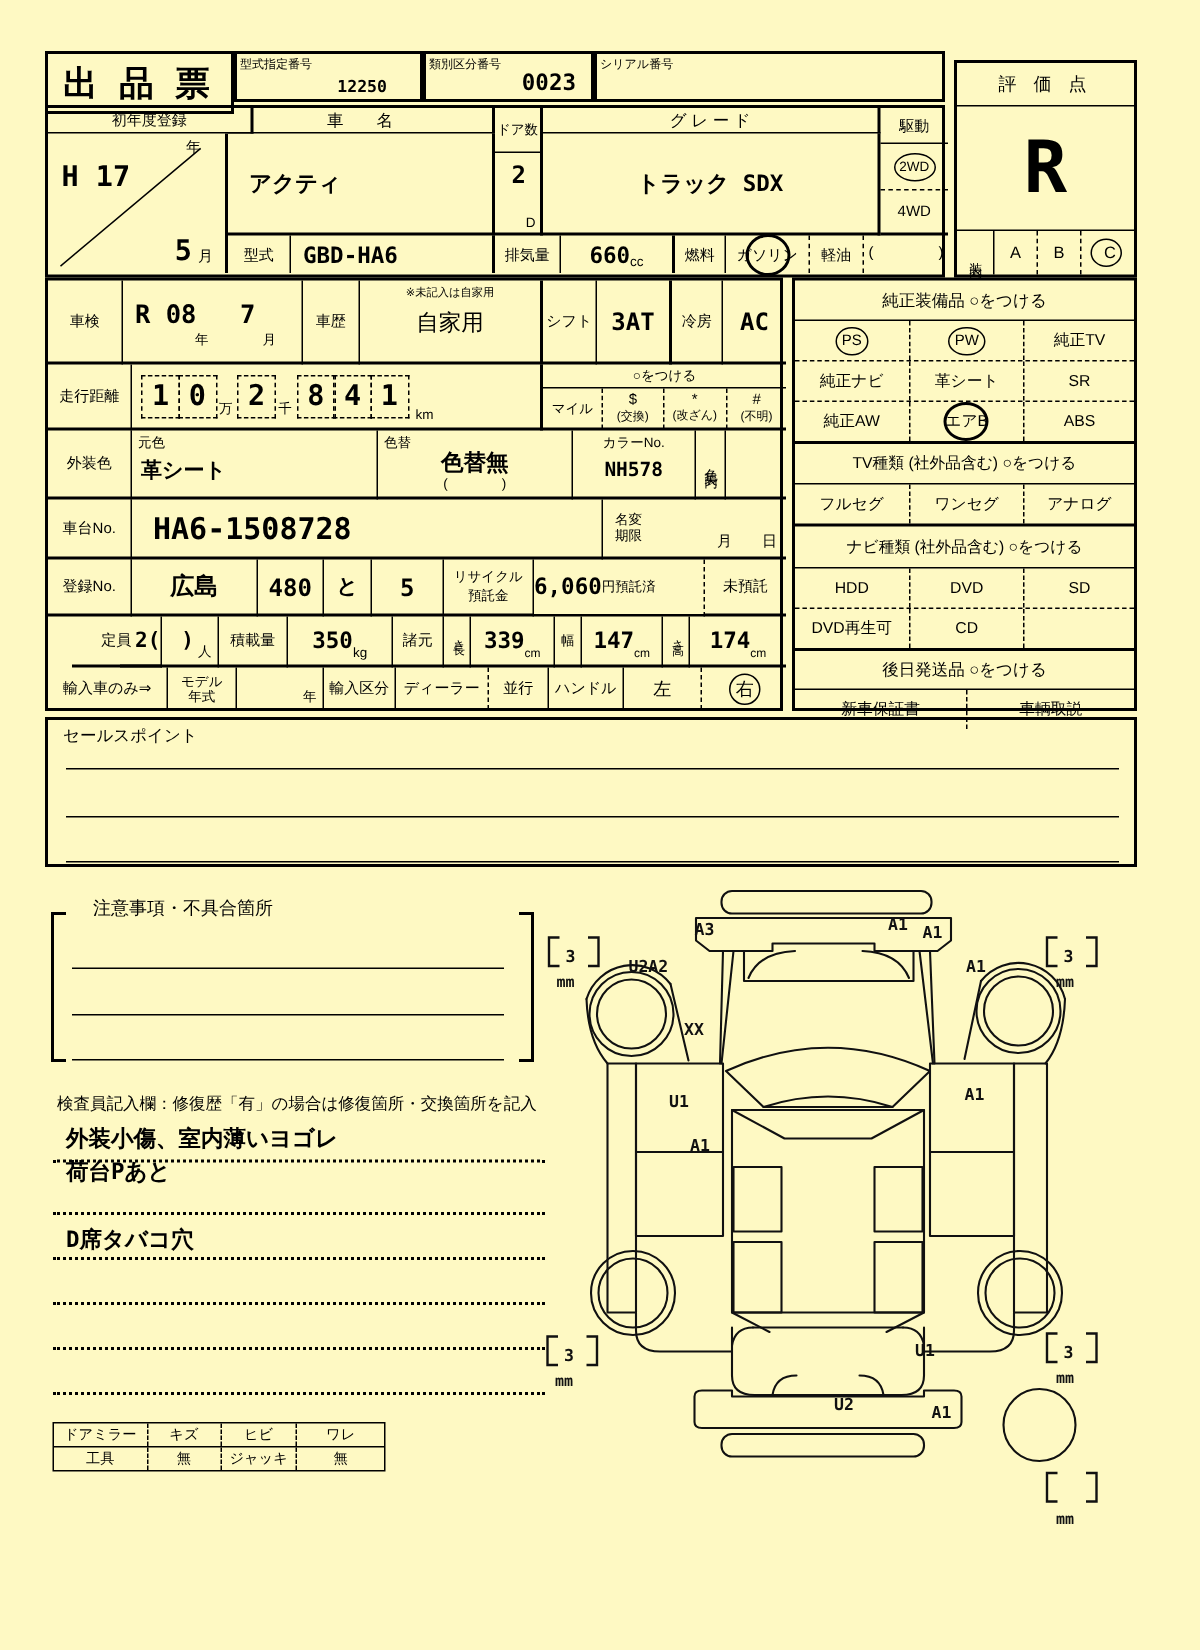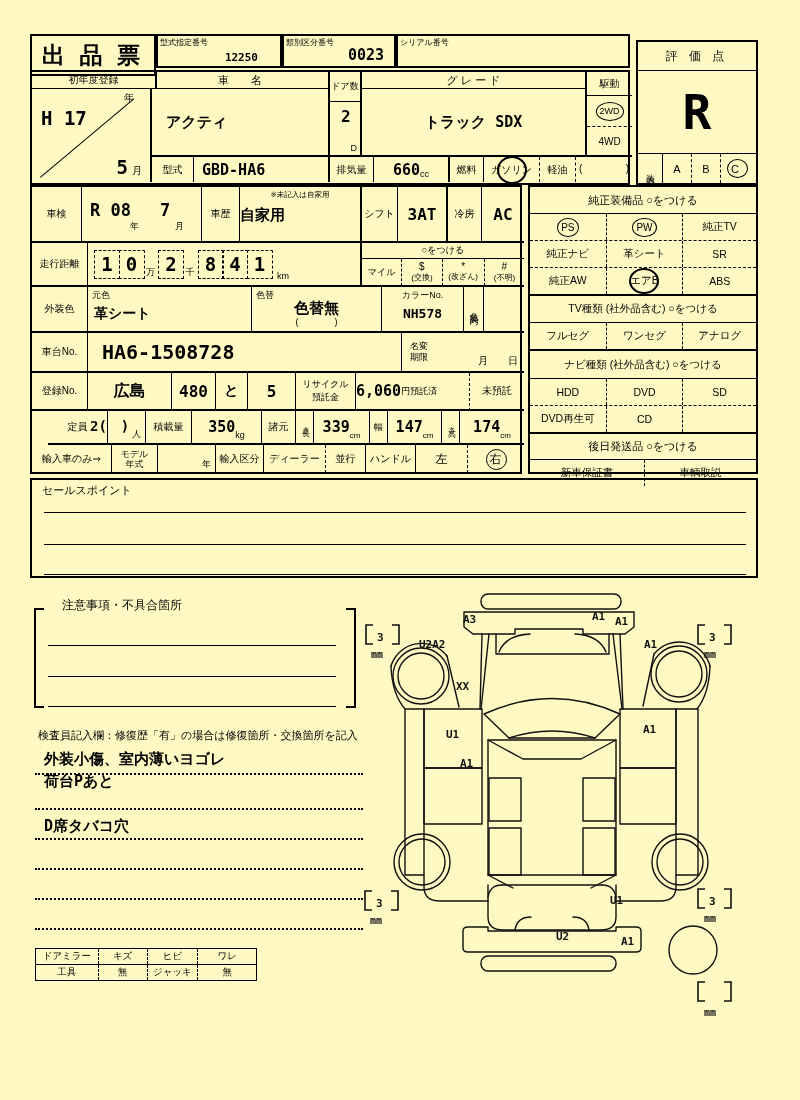--- a/index.html
+++ b/index.html
@@ -7,21 +7,21 @@
          font-family:"Liberation Sans","DejaVu Sans",sans-serif;overflow:hidden}
   .a{position:absolute;box-sizing:border-box}
   .c{display:flex;align-items:center;justify-content:center}
   .l{font-size:10px}
   .v{font-family:"DejaVu Sans Mono","Liberation Mono",monospace;font-weight:bold}
   .br1{border-right:1px solid #000}.br15{border-right:1.5px solid #000}
   .br2{border-right:2px solid #000}.brd{border-right:1.5px dashed #000}
   .bb1{border-bottom:1px solid #000}.bb15{border-bottom:1.5px solid #000}
   .bb2{border-bottom:2px solid #000}.bbd{border-bottom:1.5px dashed #000}
   .box2{border:2.5px solid #000}
-  .ring{display:inline-flex;align-items:center;justify-content:flex-start;border:1.8px solid #000;
+  .ring{display:inline-flex;align-items:center;justify-content:flex-end;border:1.8px solid #000;
         border-radius:50%;padding:1px 3px;min-width:13px;min-height:15px}
   .vert{writing-mode:vertical-rl;text-orientation:upright;letter-spacing:-2px}
   .dg{width:24px;height:27px;border:1.5px dashed #000;margin-right:-1.5px;
       font:bold 19px "DejaVu Sans Mono","Liberation Mono",monospace;text-align:center;line-height:27px}
   .dotline{border-top:2px dotted #000}
   .sline{border-top:1.5px solid #000}
   .sub{font-size:9px;align-self:flex-end;padding-bottom:3px}
   .overcircle{position:absolute;border:2px solid #000;border-radius:50%;width:26px;height:24px;
               left:50%;top:50%;transform:translate(-50%,-50%)}
   svg text{font-family:"DejaVu Sans Mono","Liberation Mono",monospace;font-weight:bold;fill:#111}
@@ -58,21 +58,21 @@
       <div class="c brd" style="width:28px;font-size:11px">B</div>
       <div class="c" style="width:33px">
         <span class="ring">
             <span style="font-size:11px">C</span>
           </span>
       </div>
     </div>
   </div>
 
   <div class="a box2" style="left:30px;top:70px;width:600px;height:115px">
-    <div class="a c br2 bb1 l" style="left:0;top:0;width:125px;height:17px">初年度登録</div>
+    <div class="a c br2 bb1 l" style="left:0;top:0;width:137px;height:17px">初年度登録</div>
     <div class="a br2" style="left:0;top:17px;width:120px;height:93px">
       <span class="a" style="right:16px;top:2px;font-size:10px">年</span>
       <span class="a v" style="left:9px;top:18px;font-size:19px">H 17</span>
       <span class="a v" style="right:22px;bottom:4px;font-size:19px">5</span>
       <span class="a" style="right:8px;bottom:4px;font-size:10px">月</span>
       <div class="a" style="left:8px;top:88px;width:122px;border-top:1.2px solid #000;transform:rotate(-40deg);transform-origin:0 0"></div>
     </div>
     <div class="a c br2 bb1" style="left:120px;top:0;width:178px;height:17px;font-size:11px">車　　名</div>
     <div class="a br2 bb2 v" style="left:120px;top:17px;width:178px;height:68px;display:flex;align-items:center;padding-left:14px;font-size:15px">アクティ</div>
     <div class="a c br2 bb1" style="left:298px;top:0;width:32px;height:30px;font-size:9px">ドア数</div>
@@ -114,21 +114,21 @@
     <div class="a c br1 bb2 l" style="left:0;top:0;width:50px;height:56px">車検</div>
     <div class="a br15 bb2" style="left:50px;top:0;width:120px;height:56px">
       <span class="a v" style="left:8px;top:13px;font-size:17px">R 08</span>
       <span class="a" style="left:48px;top:33px;font-size:9px">年</span>
       <span class="a v" style="left:78px;top:13px;font-size:17px">7</span>
       <span class="a" style="left:93px;top:33px;font-size:9px">月</span>
     </div>
     <div class="a c br1 bb2 l" style="left:170px;top:0;width:38px;height:56px">車歴</div>
     <div class="a br2 bb2" style="left:208px;top:0;width:122px;height:56px">
       <div style="text-align:center;font-size:7.5px;padding-top:3px">※未記入は自家用</div>
-      <div style="font-size:15px;font-weight:bold;padding-top:6px">自家用</div>
+      <div style="text-align:center;font-size:15px;font-weight:normal;padding-top:6px">自家用</div>
     </div>
     <div class="a c br1 bb2 l" style="left:330px;top:0;width:36px;height:56px">シフト</div>
     <div class="a c br2 bb2 v" style="left:366px;top:0;width:50px;height:56px;font-size:16px">3AT</div>
     <div class="a c br1 bb2 l" style="left:416px;top:0;width:34px;height:56px">冷房</div>
     <div class="a c bb2 v" style="left:450px;top:0;width:42px;height:56px;font-size:16px">AC</div>
 
     <div class="a c br1 bb2 l" style="left:0;top:56px;width:56px;height:44px">走行距離</div>
     <div class="a br2 bb2" style="left:56px;top:56px;width:274px;height:44px;display:flex;align-items:center;padding-left:6px">
       <span class="dg">1</span>
       <span class="dg">0</span>

